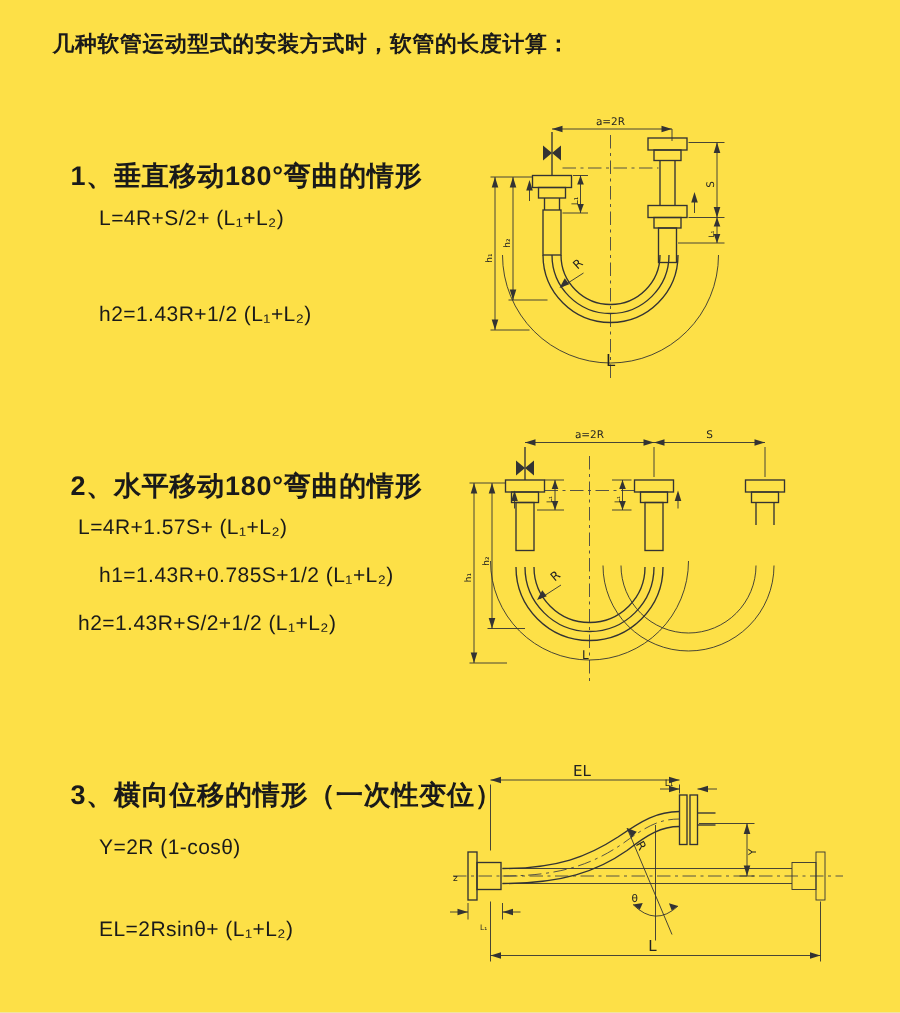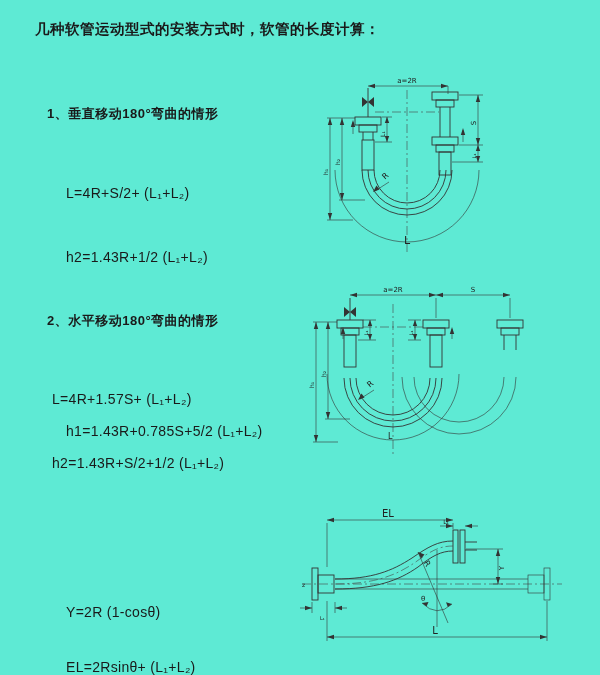--- a/index.html
+++ b/index.html
@@ -1,23 +1,23 @@
 <!DOCTYPE html>
 <html><head>
 <meta charset="utf-8">
 <style>
   html,body{margin:0;padding:0;background:#e8e8e8;}
   .page{
-    position:relative;width:600px;height:675px;background:#5eead4;
+    position:relative;width:600px;height:675px;background:#fde047;
     color:#1a1a1a;font-family:"Liberation Sans","DejaVu Sans",sans-serif;
     overflow:hidden;margin:0 auto;
   }
   .title{position:absolute;left:35px;top:20px;font-size:14.5px;font-weight:bold;letter-spacing:.5px;}
-  .heading{position:absolute;font-size:13px;font-weight:bold;letter-spacing:.5px;white-space:nowrap;}
-  .formula{position:absolute;font-size:14px;letter-spacing:.3px;white-space:nowrap;margin-top:48px;}
+  .heading{position:absolute;font-size:18px;font-weight:bold;letter-spacing:.5px;white-space:nowrap;}
+  .formula{position:absolute;font-size:14px;letter-spacing:.3px;white-space:nowrap;}
   .diagram{position:absolute;}
   svg{display:block;}
   svg .ln{stroke:#333;stroke-width:0.9;fill:none;}
   svg .thin{stroke:#333;stroke-width:0.6;fill:none;}
   svg .cl{stroke:#444;stroke-width:0.6;fill:none;stroke-dasharray:9 3 2 3;}
   svg .hd{fill:#333;stroke:none;}
   svg text{font-family:"DejaVu Sans","Liberation Sans",sans-serif;fill:#222;}
 </style>
 </head>
 <body>
@@ -25,23 +25,24 @@
 <div class="page">
 
   <div class="title">几种软管运动型式的安装方式时，软管的长度计算：</div>
 
   <div class="heading" style="left:47px;top:105px">1、垂直移动180°弯曲的情形</div>
   <div class="formula" style="left:66px;top:137px">L=4R+S/2+ (L₁+L₂)</div>
   <div class="formula" style="left:66px;top:201px">h2=1.43R+1/2 (L₁+L₂)</div>
 
   <div class="heading" style="left:47px;top:312px">2、水平移动180°弯曲的情形</div>
   <div class="formula" style="left:52px;top:343px">L=4R+1.57S+ (L₁+L₂)</div>
-  <div class="formula" style="left:66px;top:375px">h1=1.43R+0.785S+5/2 (L₁+L₂)</div>
+  <div class="formula" style="left:66px;top:375px">h1=1.43R+0.785S+1/2 (L₁+L₂)</div>
   <div class="formula" style="left:52px;top:407px">h2=1.43R+S/2+1/2 (L₁+L₂)</div>
 
+  <div class="heading" style="left:47px;top:518px">3、横向位移的情形（一次性变位）</div>
   <div class="formula" style="left:66px;top:556px">Y=2R (1-cosθ)</div>
   <div class="formula" style="left:66px;top:611px">EL=2Rsinθ+ (L₁+L₂)</div>
 
   <div class="diagram" style="left:315px;top:72px">
   <svg width="250" height="185" viewBox="0 0 250 185">
     <defs>
       <pattern id="hx1" width="4" height="4" patternUnits="userSpaceOnUse">
         <path d="M0,4 L4,0 M0,0 L4,4" stroke="#555" stroke-width="0.5"></path>
       </pattern>
     </defs>

